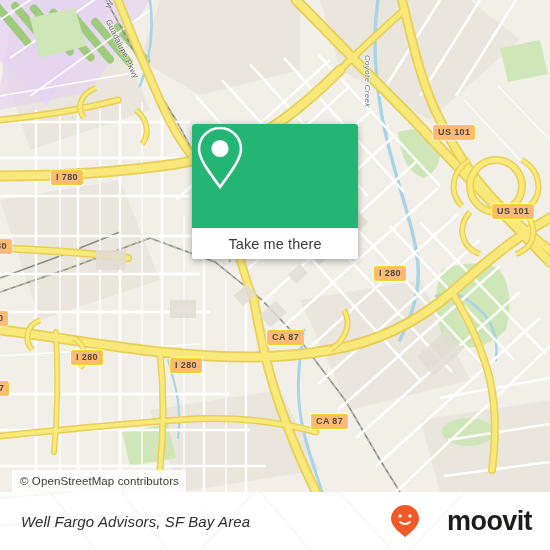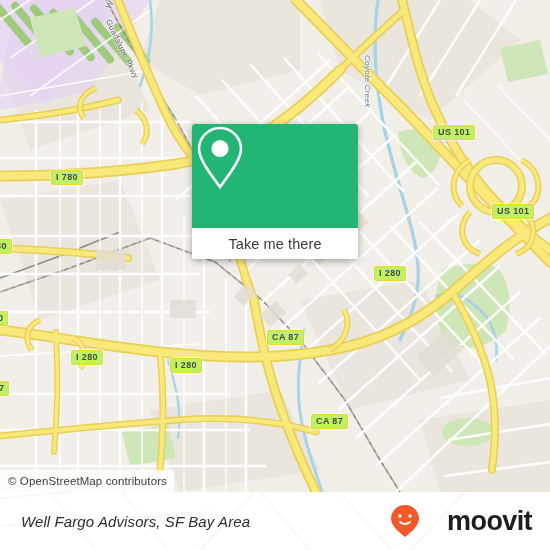--- a/index.html
+++ b/index.html
@@ -11,21 +11,21 @@
   }
   #page { position:relative; width:550px; height:550px; overflow:hidden; background:#fff; }
 
   
   #map { position:absolute; left:0; top:0; width:550px; height:492px; overflow:hidden; background:#f2efe9; }
   #map svg { position:absolute; left:0; top:0; }
 
   
   .shield {
     position:absolute;
-    background:#bef264;
+    background:#fdba74;
     border:1.6px solid #f2d32f;
     border-radius:2px;
     color:#4a4a42;
     font-size:9px;
     font-weight:bold;
     letter-spacing:.4px;
     line-height:13px;
     height:15px;
     padding:0 4px;
     white-space:nowrap;
@@ -70,21 +70,21 @@
   #take-me-there {
     font-size:14.5px;
     color:#3a3a3a;
     letter-spacing:.1px;
     font-family:"Liberation Sans", sans-serif;
   }
 
   
   #osm-attrib {
     position:absolute;
-    left:0; top:470px;
+    left:12px; top:470px;
     height:22px;
     padding:0 7px 0 8px;
     background:rgba(255,255,255,.78);
     display:flex; align-items:center;
     font-size:11.5px;
     color:#3c3c3c;
     letter-spacing:.1px;
     font-family:"Liberation Sans", sans-serif;
     white-space:nowrap;
   }

